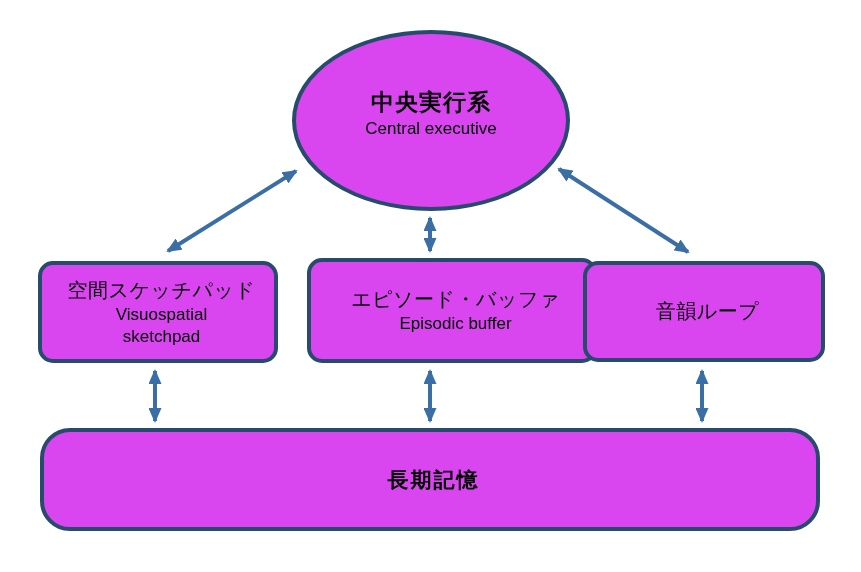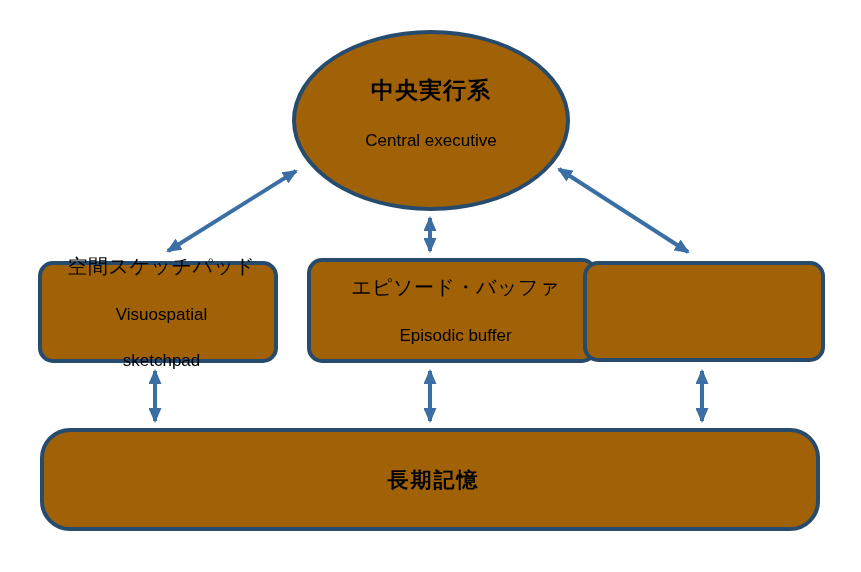--- a/index.html
+++ b/index.html
@@ -22,21 +22,21 @@
     width: 861px; height: 572px;
     pointer-events: none;
   }
   .node {
     position: absolute;
     display: flex;
     flex-direction: column;
     align-items: center;
     justify-content: center;
     text-align: left;
-    background: #a16207;
+    background: #d946ef;
     box-sizing: border-box;
     z-index: 2;
   }
   .ellipse {
     left: 292px; top: 30px;
     width: 278px; height: 181px;
     border: 4px solid #274b6d;
     border-radius: 50%;
     padding-bottom: 14px;
   }
@@ -63,21 +63,20 @@
   }
   .ja-ltm {
     font-size: 21px;
     font-weight: bold;
     letter-spacing: 2px;
   }
   .en-label {
     font-size: 17px;
     font-weight: normal;
     line-height: 1.25;
-    margin-top: 24px;
   }
 </style>
 </head>
 <body>
 
 <div class="canvas">
 
   <svg class="arrow-layer" width="861" height="572" viewBox="0 0 861 572" xmlns="http://www.w3.org/2000/svg">
     <defs>
       <marker id="arrowhead" markerUnits="userSpaceOnUse" markerWidth="15" markerHeight="13" refX="13" refY="6.5" orient="auto-start-reverse">
@@ -104,19 +103,20 @@
     <div class="en-label">Visuospatial</div>
     <div class="en-label">sketchpad</div>
   </div>
 
   <div class="node box box-mid">
     <div class="ja-label">エピソード・バッファ</div>
     <div class="en-label">Episodic buffer</div>
   </div>
 
   <div class="node box box-right">
+    <div class="ja-label">音韻ループ</div>
   </div>
 
   <div class="node box box-bottom">
     <div class="ja-ltm">長期記憶</div>
   </div>
 
 </div>
 
 </body></html>

